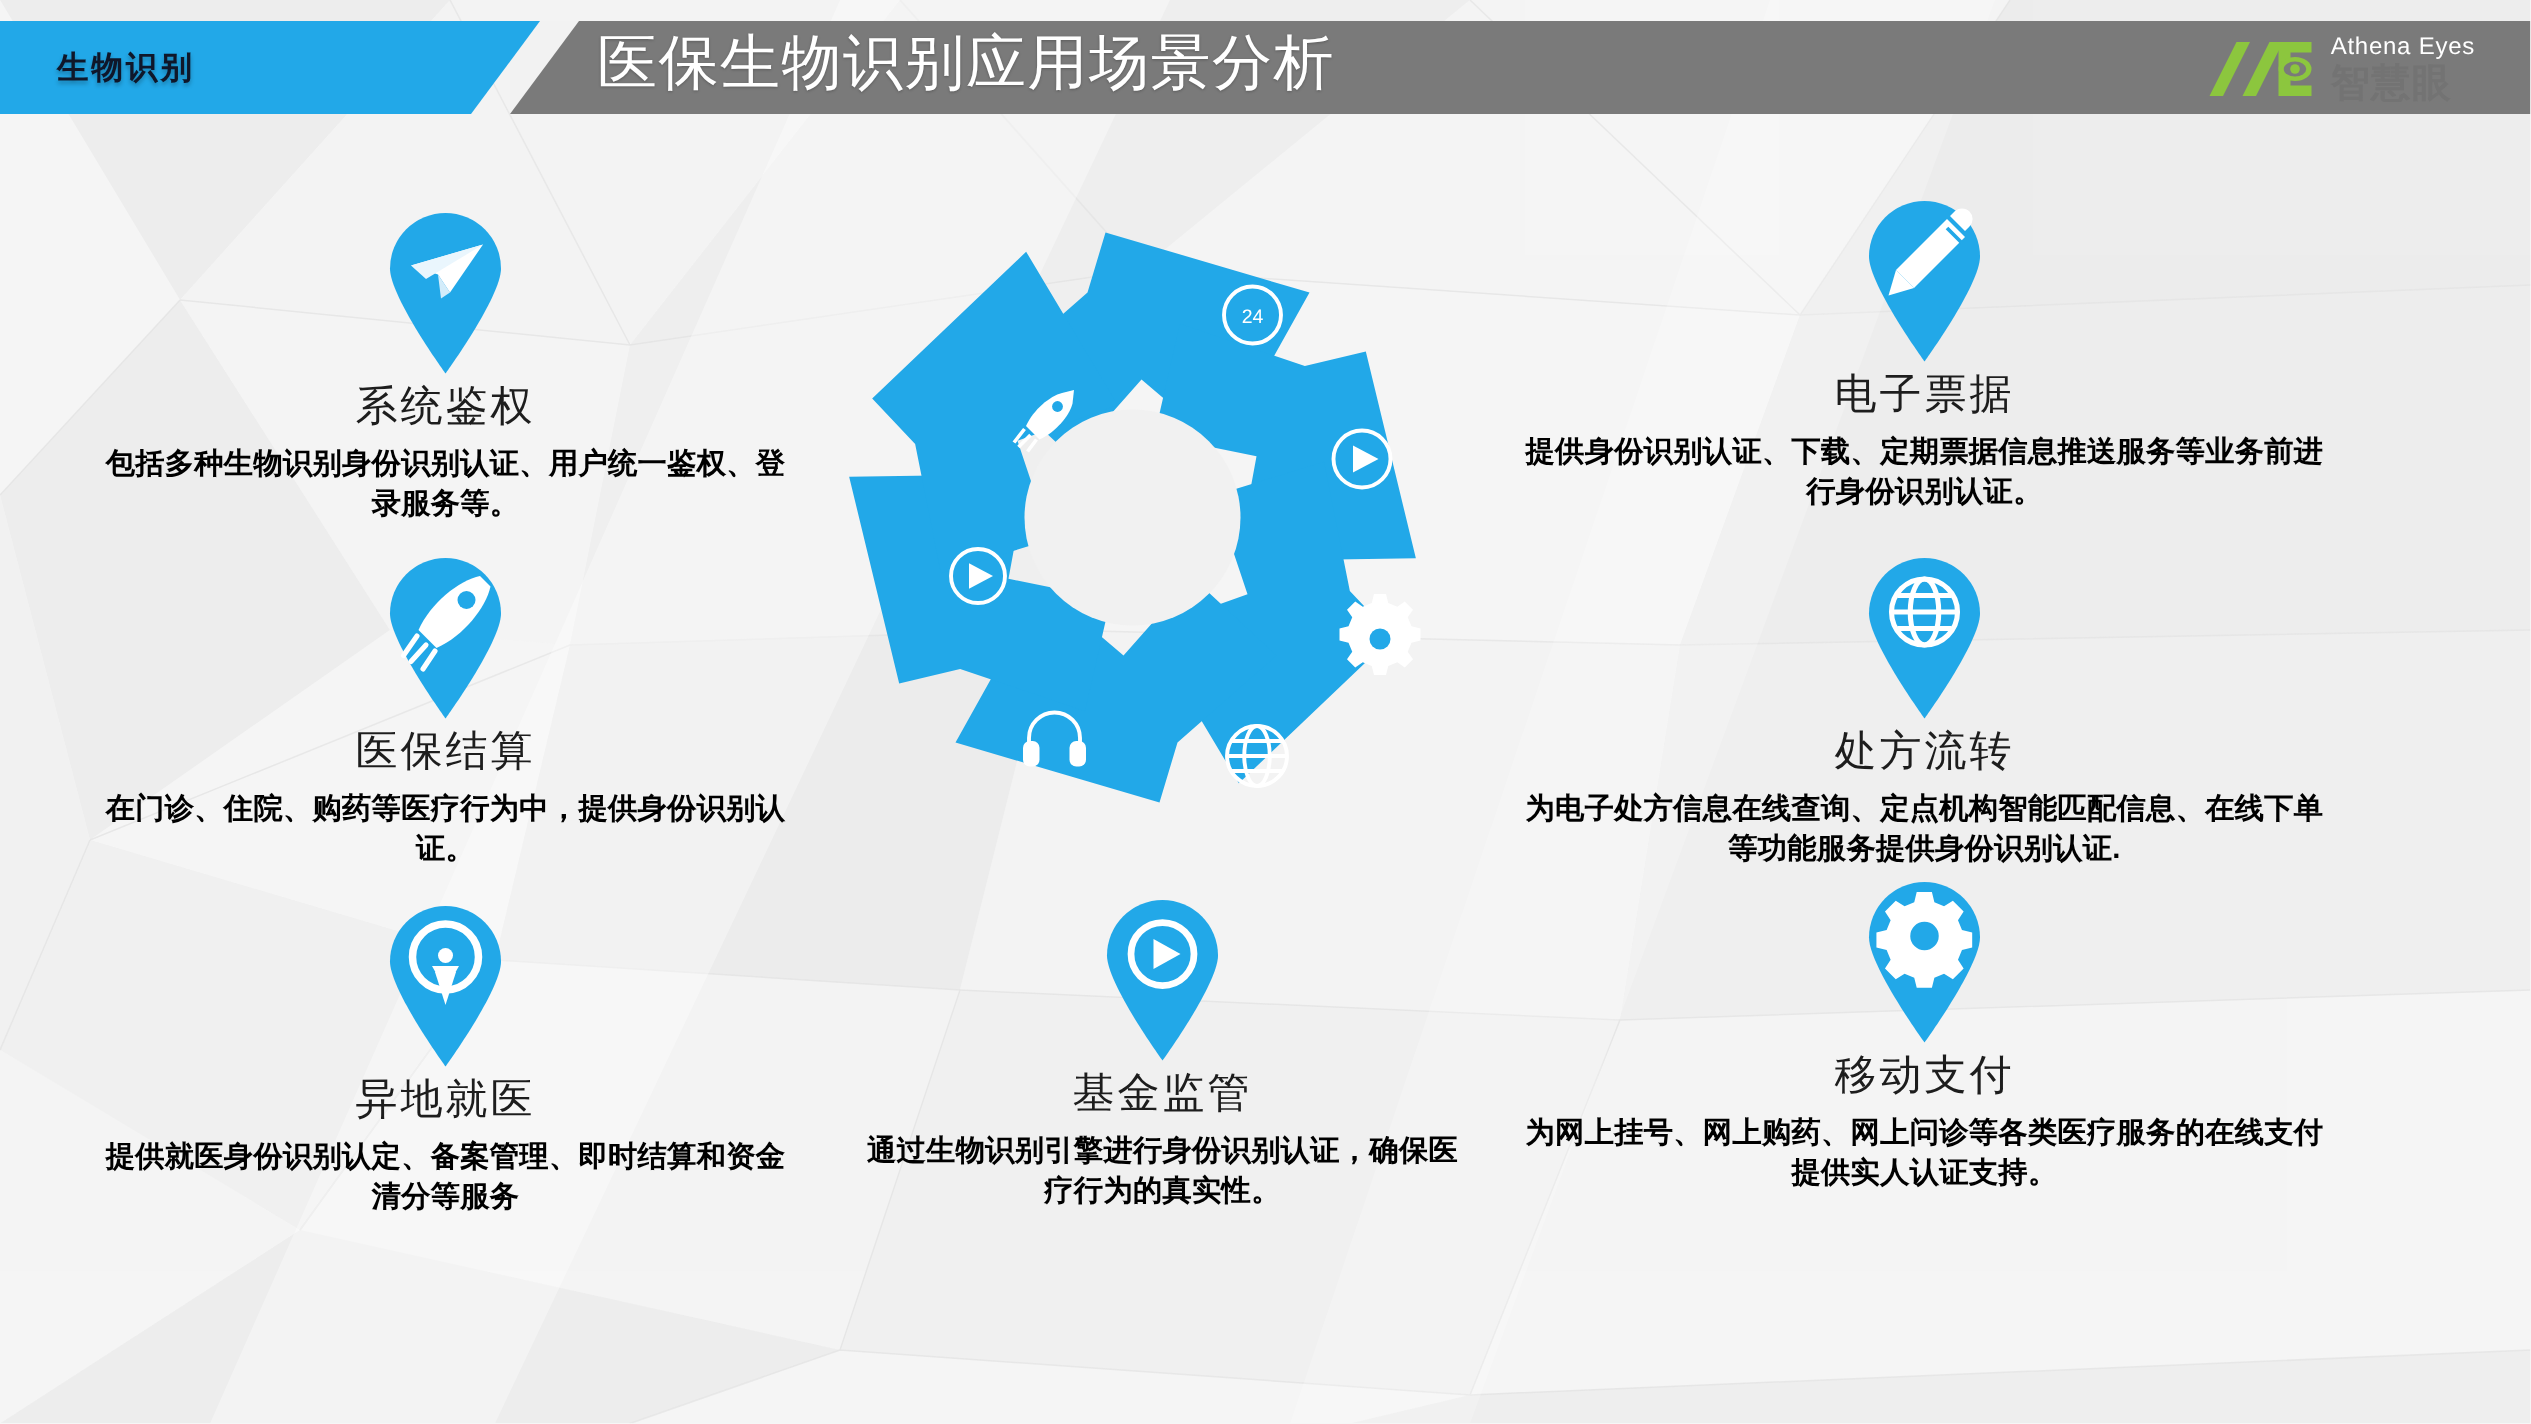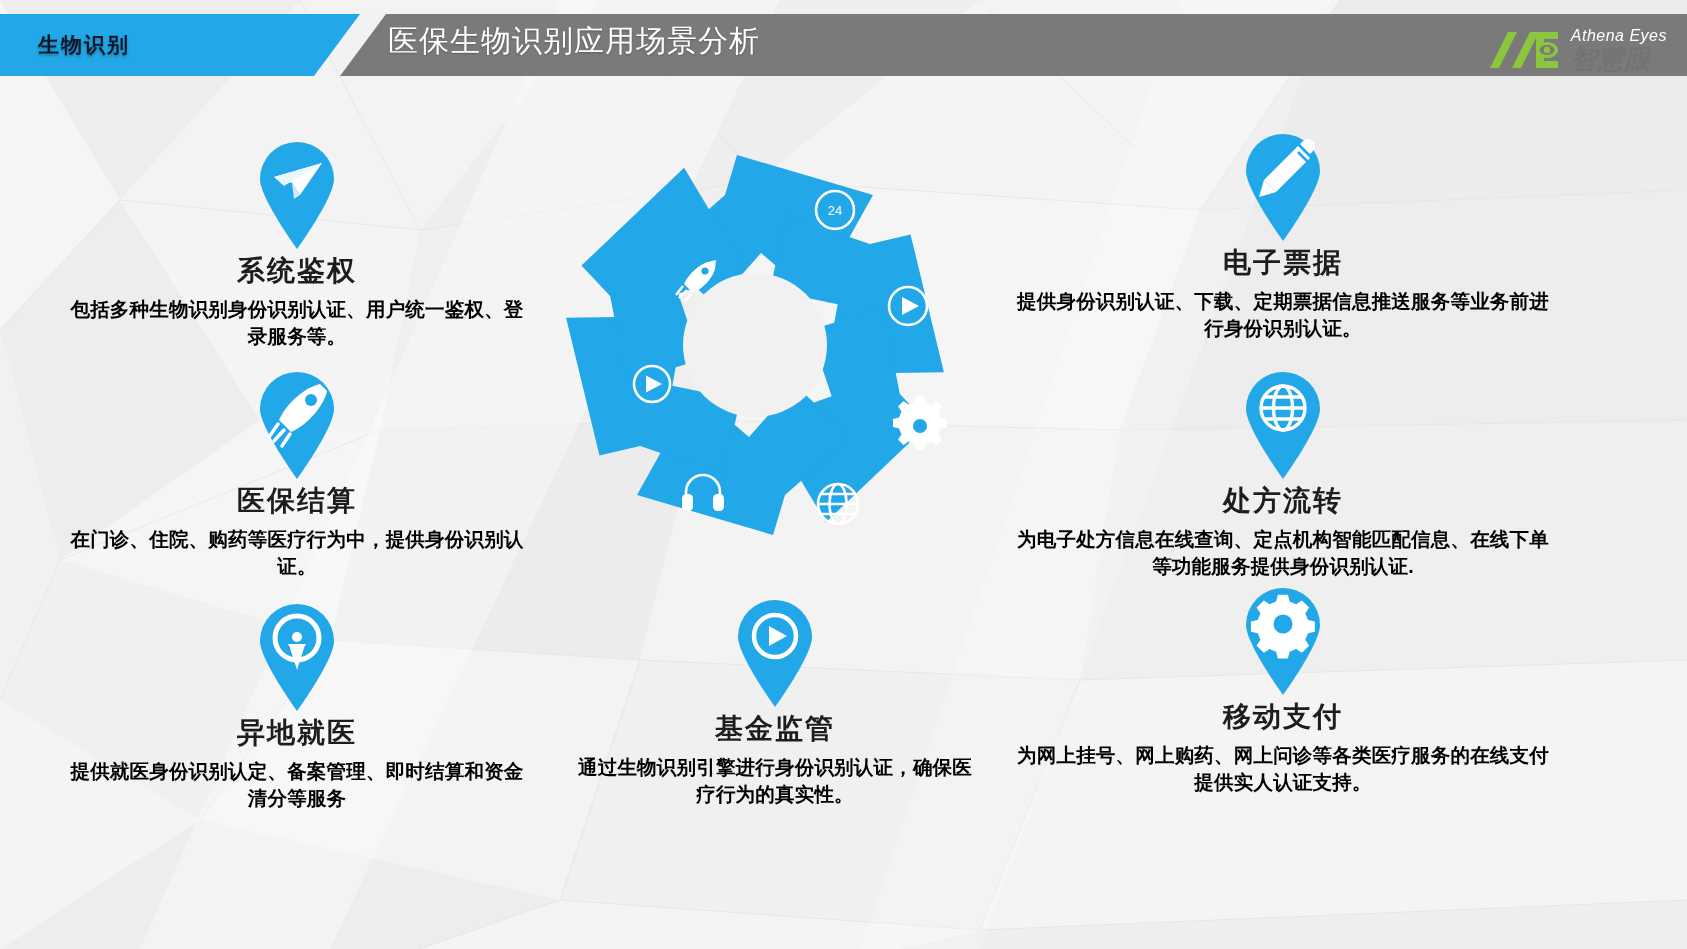--- a/index.html
+++ b/index.html
@@ -39,41 +39,41 @@
   }
   .tag-label{
     position:absolute;left:38px;top:0;height:62px;
     display:flex;align-items:center;
     color:#0f172a;font-size:21px;font-weight:bold;
     letter-spacing:2px;
     text-shadow:0 2px 3px rgba(0,0,0,.28);
     white-space:nowrap;
   }
   .header-title{
-    position:absolute;left:388px;top:0;height:54px;
+    position:absolute;left:398px;top:0;height:54px;
     display:flex;align-items:center;
-    color:#ffffff;font-size:30px;font-weight:normal;
+    color:#ffffff;font-size:40px;font-weight:normal;
     letter-spacing:1px;white-space:nowrap;
     text-shadow:0 1px 2px rgba(0,0,0,.25);
   }
   
   .logo{
-    position:absolute;right:20px;top:6px;height:52px;
-    display:flex;align-items:flex-end;gap:9px;font-style:italic;
+    position:absolute;right:37px;top:6px;height:52px;
+    display:flex;align-items:center;gap:9px;
   }
   .logo-mark{width:76px;height:44px;flex:none;}
   .logo-text{display:flex;flex-direction:column;justify-content:center;line-height:1;}
   .logo-en{color:#ffffff;font-size:16px;letter-spacing:.5px;margin-bottom:2px;}
   .logo-cn{color:#737373;font-size:26px;font-weight:bold;letter-spacing:1px;}
 
   
   .item{position:absolute;text-align:center;}
   .pin{margin:0 auto;display:block;}
   .item-title{
-    color:#1d1d1d;font-size:28px;font-weight:bold;
+    color:#1d1d1d;font-size:28px;font-weight:normal;
     letter-spacing:2px;margin-top:2px;margin-bottom:6px;
     white-space:nowrap;
   }
   .item-desc{
     color:#000000;font-size:19.5px;font-weight:bold;
     line-height:1.38;letter-spacing:.2px;
   }
 
   
   #item-sys-auth{left:62px;top:142px;width:470px;}

